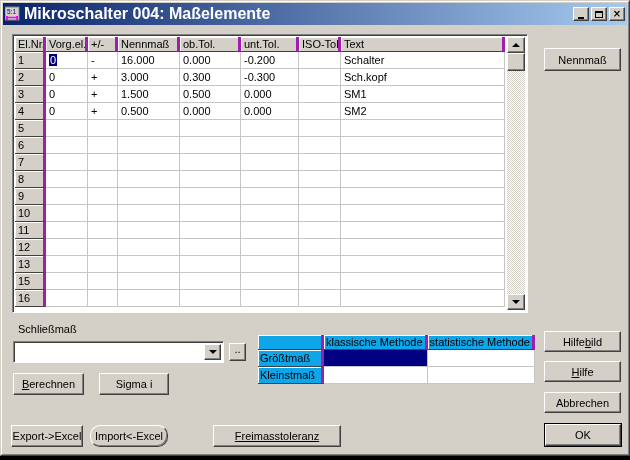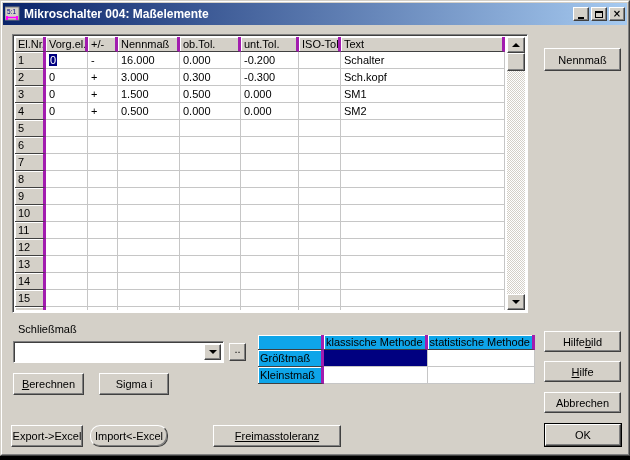--- a/index.html
+++ b/index.html
@@ -22,21 +22,21 @@
     border: 1px solid; border-color: #fff #808080 #808080 #fff;
   }
   
   .titlebar {
     position: absolute; left: 2px; top: 2px; right: 2px; height: 22px;
     background: linear-gradient(to right, #0a246a, #a6caf0);
     display: flex; align-items: center; padding: 0 2px;
   }
   .title-icon { width: 16px; height: 16px; margin-right: 3px; flex: 0 0 auto; }
   .title-text {
-    color: #fff; font-weight: bold; font-size: 12px; flex: 1 1 auto;
+    color: #fff; font-weight: bold; font-size: 16px; flex: 1 1 auto;
     white-space: nowrap; overflow: hidden;
   }
   .winbtns { display: flex; gap: 2px; flex: 0 0 auto; }
   .winbtn {
     width: 16px; height: 14px; background: #d4d0c8;
     border: 1px solid; border-color: #fff #404040 #404040 #fff;
     box-shadow: inset -1px -1px 0 #808080;
     display: flex; align-items: center; justify-content: center;
     font-size: 9px; font-weight: bold; line-height: 1;
   }
@@ -311,30 +311,20 @@
               <td class="fixedcell">13</td>
               <td class="dcell"></td>
               <td class="dcell"></td>
               <td class="dcell num c-nenn"></td>
               <td class="dcell num c-ob"></td>
               <td class="dcell num c-unt"></td>
               <td class="dcell"></td>
               <td class="dcell"></td>
             </tr>
             <tr>
-              <td class="fixedcell">14</td>
-              <td class="dcell"></td>
-              <td class="dcell"></td>
-              <td class="dcell num c-nenn"></td>
-              <td class="dcell num c-ob"></td>
-              <td class="dcell num c-unt"></td>
-              <td class="dcell"></td>
-              <td class="dcell"></td>
-            </tr>
-            <tr>
               <td class="fixedcell">15</td>
               <td class="dcell"></td>
               <td class="dcell"></td>
               <td class="dcell num c-nenn"></td>
               <td class="dcell num c-ob"></td>
               <td class="dcell num c-unt"></td>
               <td class="dcell"></td>
               <td class="dcell"></td>
             </tr>
             <tr>

